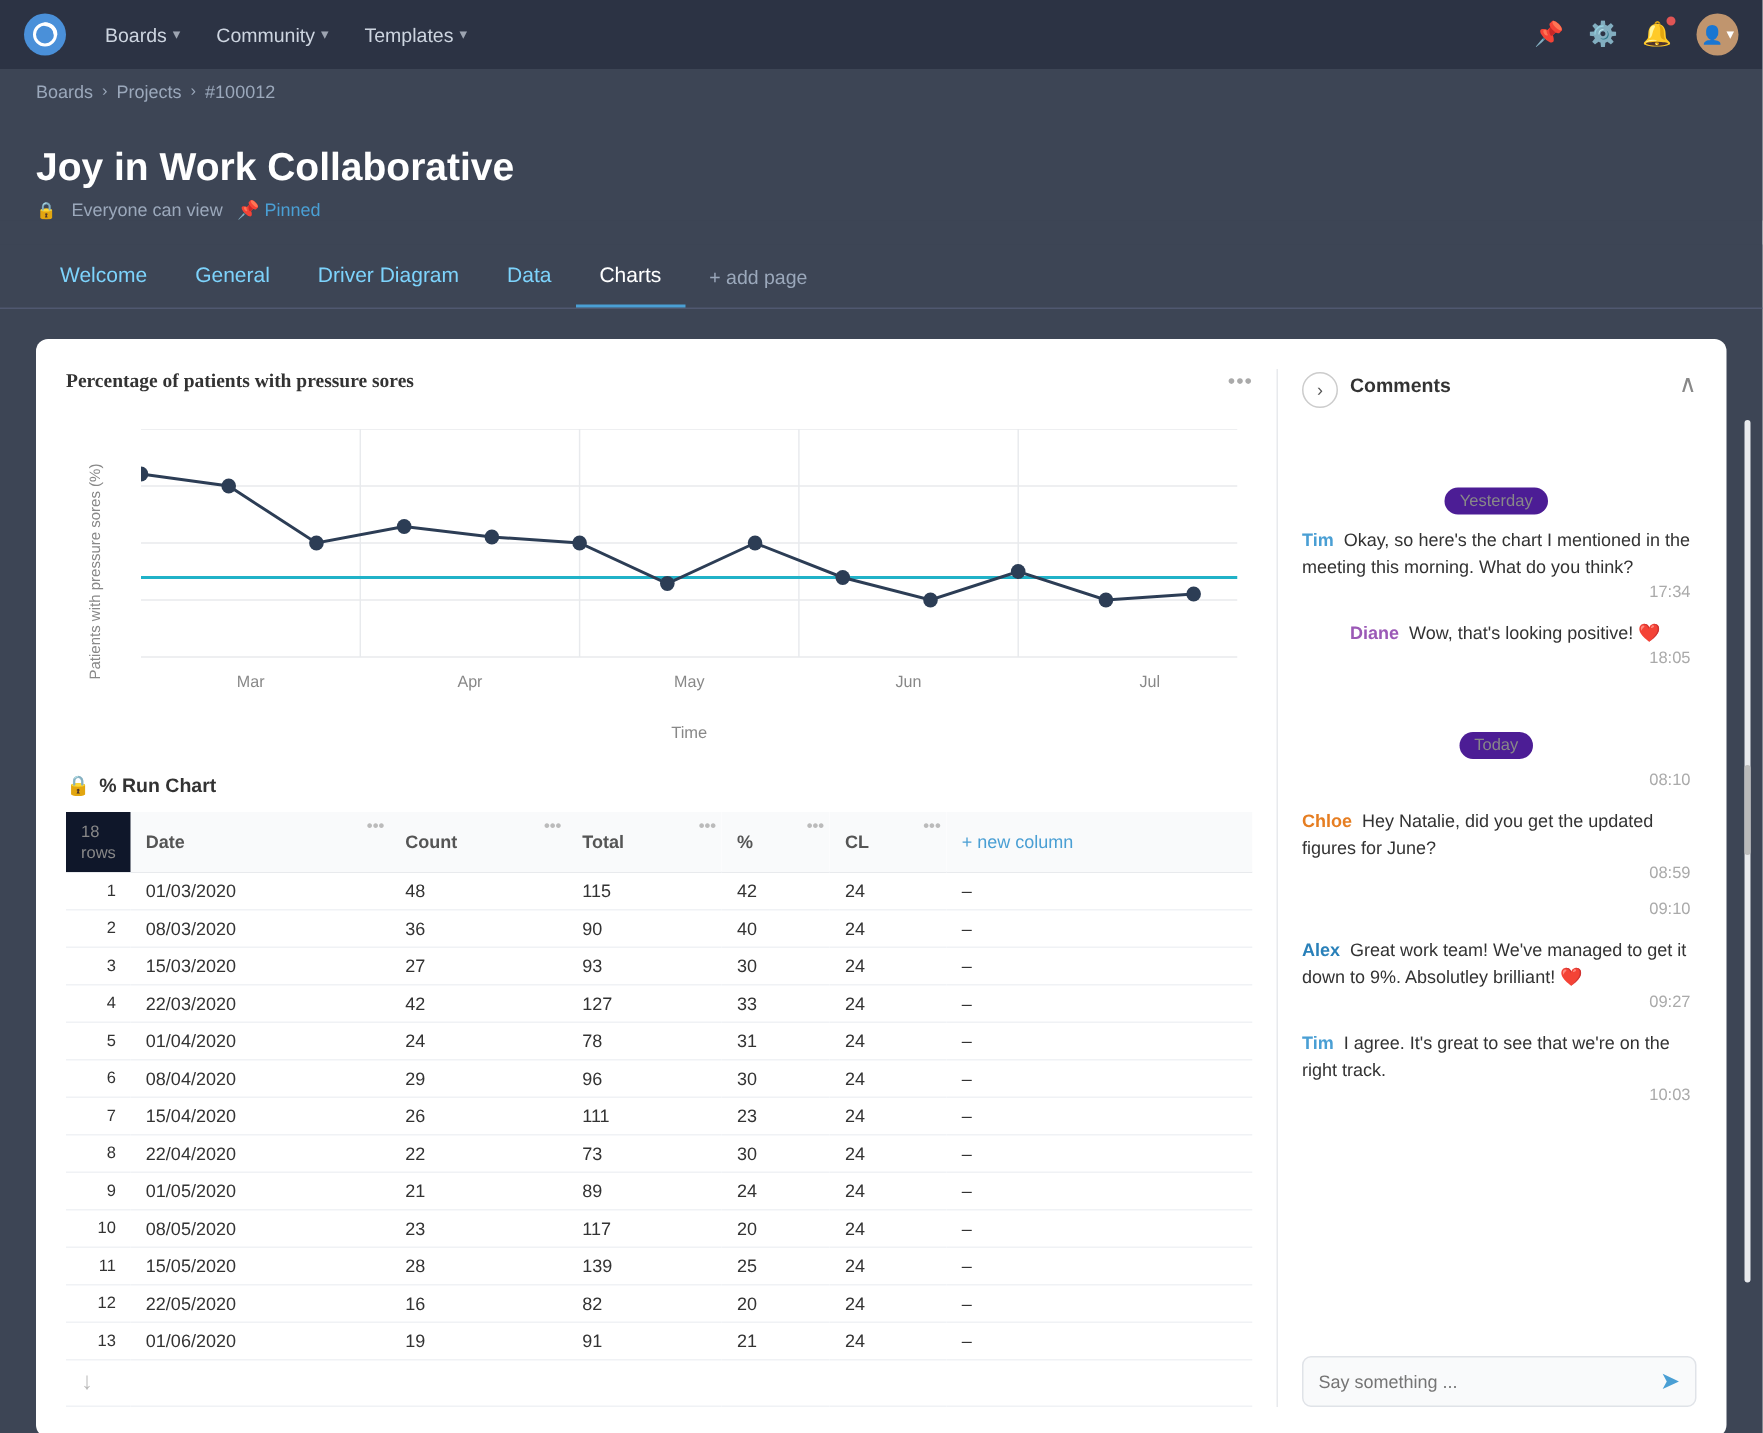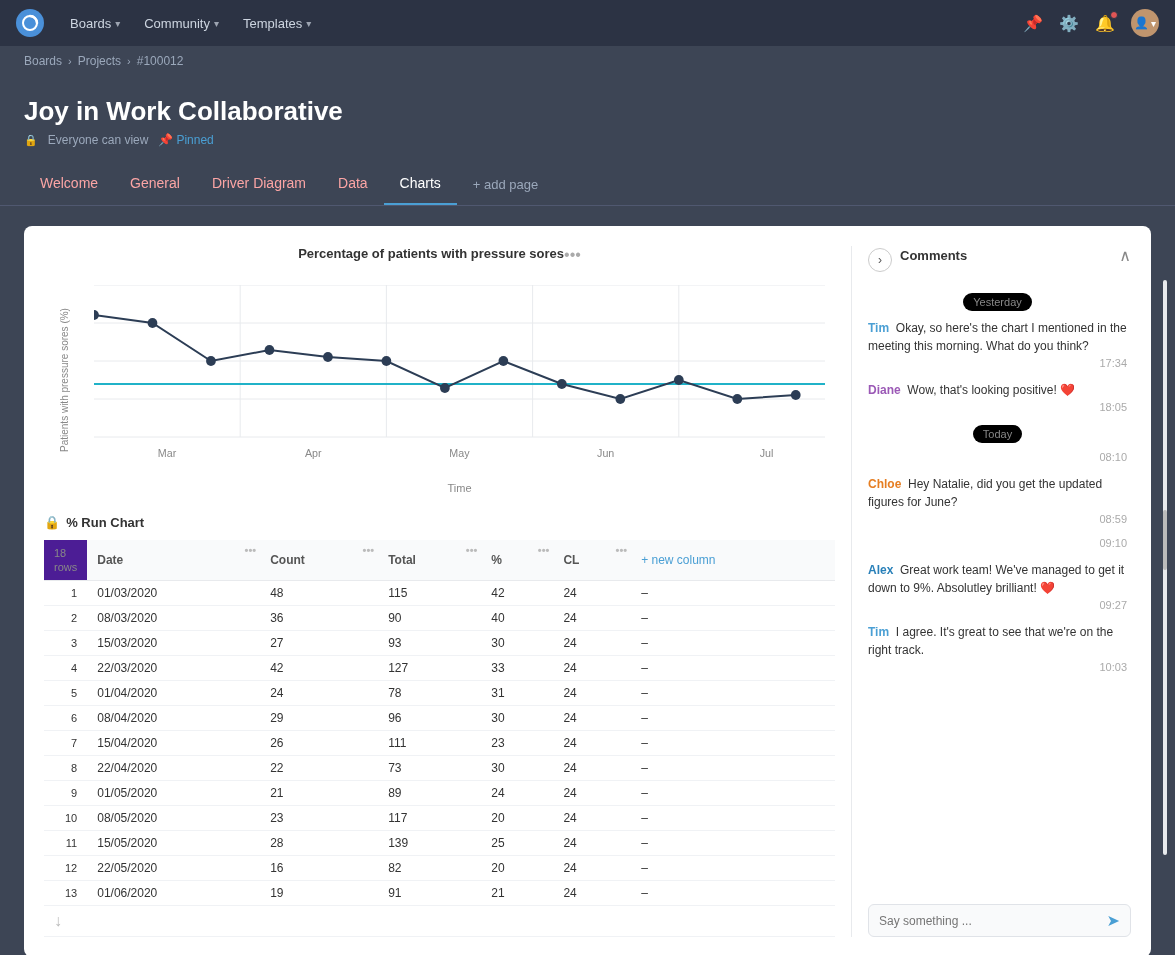--- a/index.html
+++ b/index.html
@@ -46,21 +46,21 @@
 
     
     .tabs-bar {
       background: #3d4555;
       padding: 0 24px;
       display: flex;
       align-items: center;
       gap: 0;
       border-bottom: 1px solid #505870;
     }
-    .tab-item { color: #fca5a5; font-size: 14px; padding: 12px 16px; cursor: pointer; border-bottom: 2px solid transparent; }
+    .tab-item { color: #7dd3fc; font-size: 14px; padding: 12px 16px; cursor: pointer; border-bottom: 2px solid transparent; }
     .tab-item.active { color: #ffffff; border-bottom: 2px solid #4a9fd4; }
     .add-page-btn { color: #9ba8bb; font-size: 13px; padding: 12px 16px; cursor: pointer; display: flex; align-items: center; gap: 4px; }
 
     
     .main-content { padding: 20px 24px; background: #3d4555; min-height: calc(955px - 200px); }
 
     
     .card {
       background: #ffffff;
       border-radius: 8px;
@@ -101,27 +101,27 @@
     .col-menu { position: absolute; top: 4px; right: 4px; color: #bbb; font-size: 11px; cursor: pointer; }
 
     
     .comments-header { display: flex; align-items: center; justify-content: space-between; margin-bottom: 8px; }
     .comments-title { font-size: 13px; font-weight: 600; color: #333; text-align: center; }
     .collapse-btn { color: #888; cursor: pointer; font-size: 16px; }
     .expand-btn { width: 24px; height: 24px; border-radius: 50%; border: 1px solid #ccc; display: flex; align-items: center; justify-content: center; color: #555; font-size: 12px; cursor: pointer; margin-right: 8px; }
 
     .comments-list { flex: 1; overflow-y: auto; padding-right: 4px; }
     .date-divider { text-align: center; margin: 12px 0 8px; }
-    .date-pill { background: #000000; border-radius: 10px; padding: 3px 10px; font-size: 11px; color: #888; display: inline-block; }
+    .date-pill { background: #4c1d95; border-radius: 10px; padding: 3px 10px; font-size: 11px; color: #888; display: inline-block; margin-top: 31px; }
 
     .comment-item { margin-bottom: 12px; }
     .comment-text { font-size: 12px; color: #333; line-height: 1.5; }
     .comment-author { font-weight: 700; cursor: pointer; }
     .comment-author.tim { color: #4a9fd4; }
-    .comment-author.diane { color: #9b59b6; }
+    .comment-author.diane { color: #9b59b6; margin-left: 32px; }
     .comment-author.richard { color: #27ae60; }
     .comment-author.chloe { color: #e67e22; }
     .comment-author.natalie { color: #e74c3c; }
     .comment-author.alex { color: #2980b9; }
     .comment-time { font-size: 11px; color: #aaa; text-align: right; margin-top: 2px; }
 
     
     .comment-input-area { margin-top: 12px; border: 1px solid #e0e3e8; border-radius: 6px; display: flex; align-items: center; padding: 6px 10px; background: #f9fafb; }
     .comment-input { flex: 1; border: none; background: transparent; outline: none; font-size: 12px; color: #555; }
     .send-btn { color: #4a9fd4; cursor: pointer; font-size: 16px; }
@@ -194,21 +194,21 @@
   <div class="tab-item">Driver Diagram</div>
   <div class="tab-item">Data</div>
   <div class="tab-item active">Charts</div>
   <div class="add-page-btn">+ add page</div>
 </div>
 
 <div class="main-content">
   <div class="card">
 
     <div class="card-left">
-      <div style="display:flex;justify-content:center;align-items:flex-start;margin-bottom:8px;">
+      <div style="display:flex;justify-content:space-between;align-items:flex-start;margin-bottom:8px;font-family:Liberation Serif, serif;">
         <span class="chart-title">Percentage of patients with pressure sores</span>
         <span class="chart-more">•••</span>
       </div>
 
       <div class="chart-container">
         <div class="chart-y-label">Patients with pressure sores (%)</div>
         <div class="chart-inner">
           <svg class="chart-svg" viewBox="0 0 750 190" preserveAspectRatio="none">
 
             <line x1="0" y1="152" x2="750" y2="152" stroke="#e8eaed" stroke-width="1"></line>
@@ -258,21 +258,21 @@
 
       <div class="run-chart-label">
         <span class="lock-small">🔒</span>
         <span>% Run Chart</span>
       </div>
 
       <div style="overflow-x:auto;">
         <table class="data-table">
           <thead>
             <tr>
-              <th style="width:28px;background:#4c1d95;">
+              <th style="width:28px;background:#0f172a;">
                 <span style="font-size:11px;color:#888;font-weight:400;">18 rows</span>
               </th>
               <th>
                 Date
                 <span class="col-menu">•••</span>
               </th>
               <th>
                 Count
                 <span class="col-menu">•••</span>
               </th>

